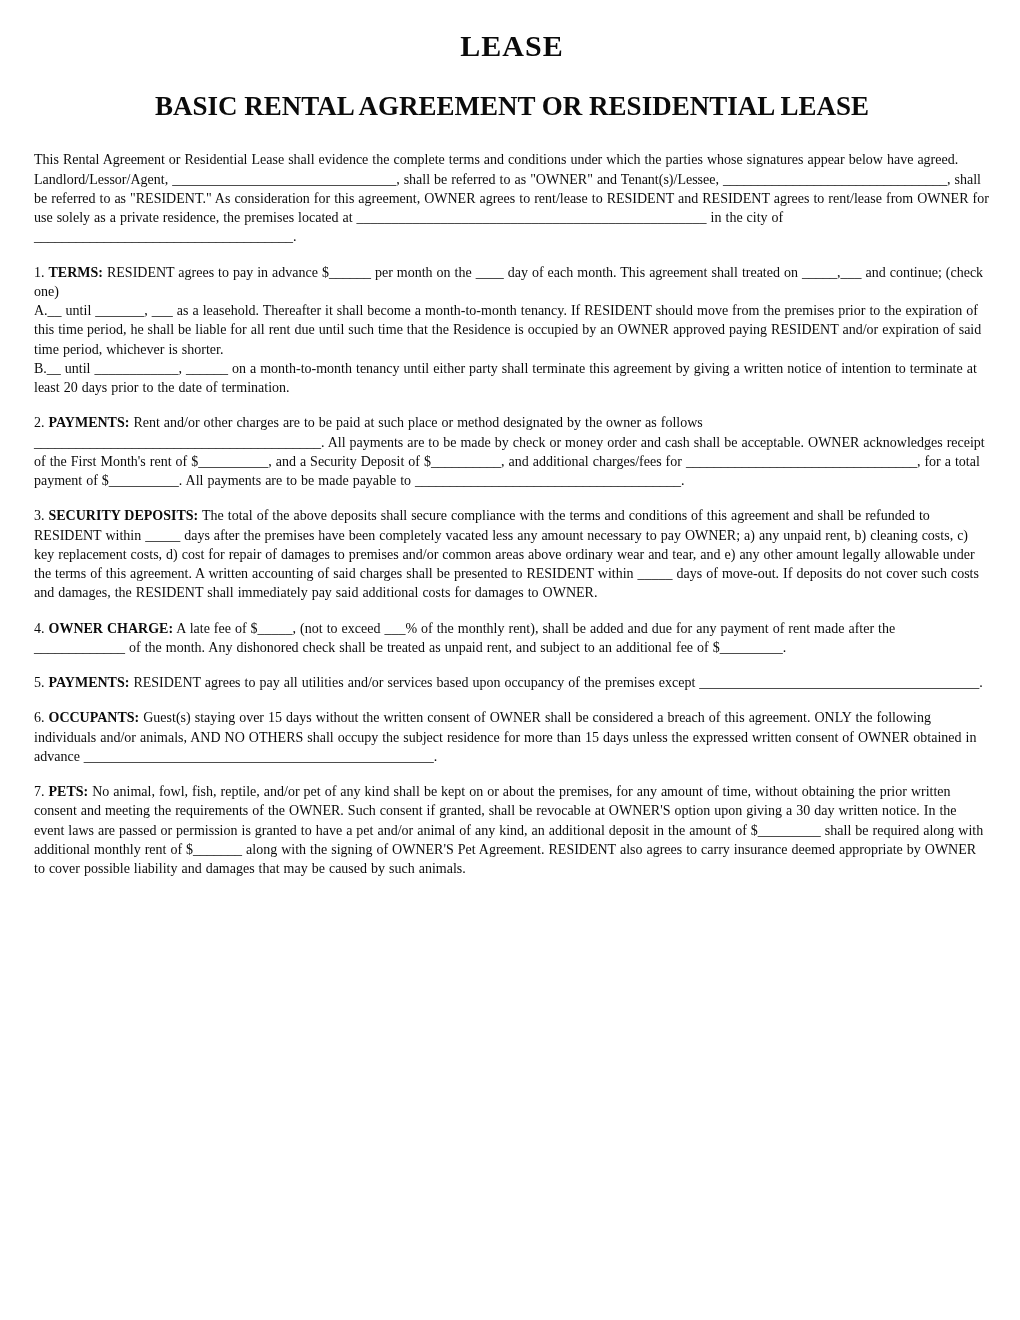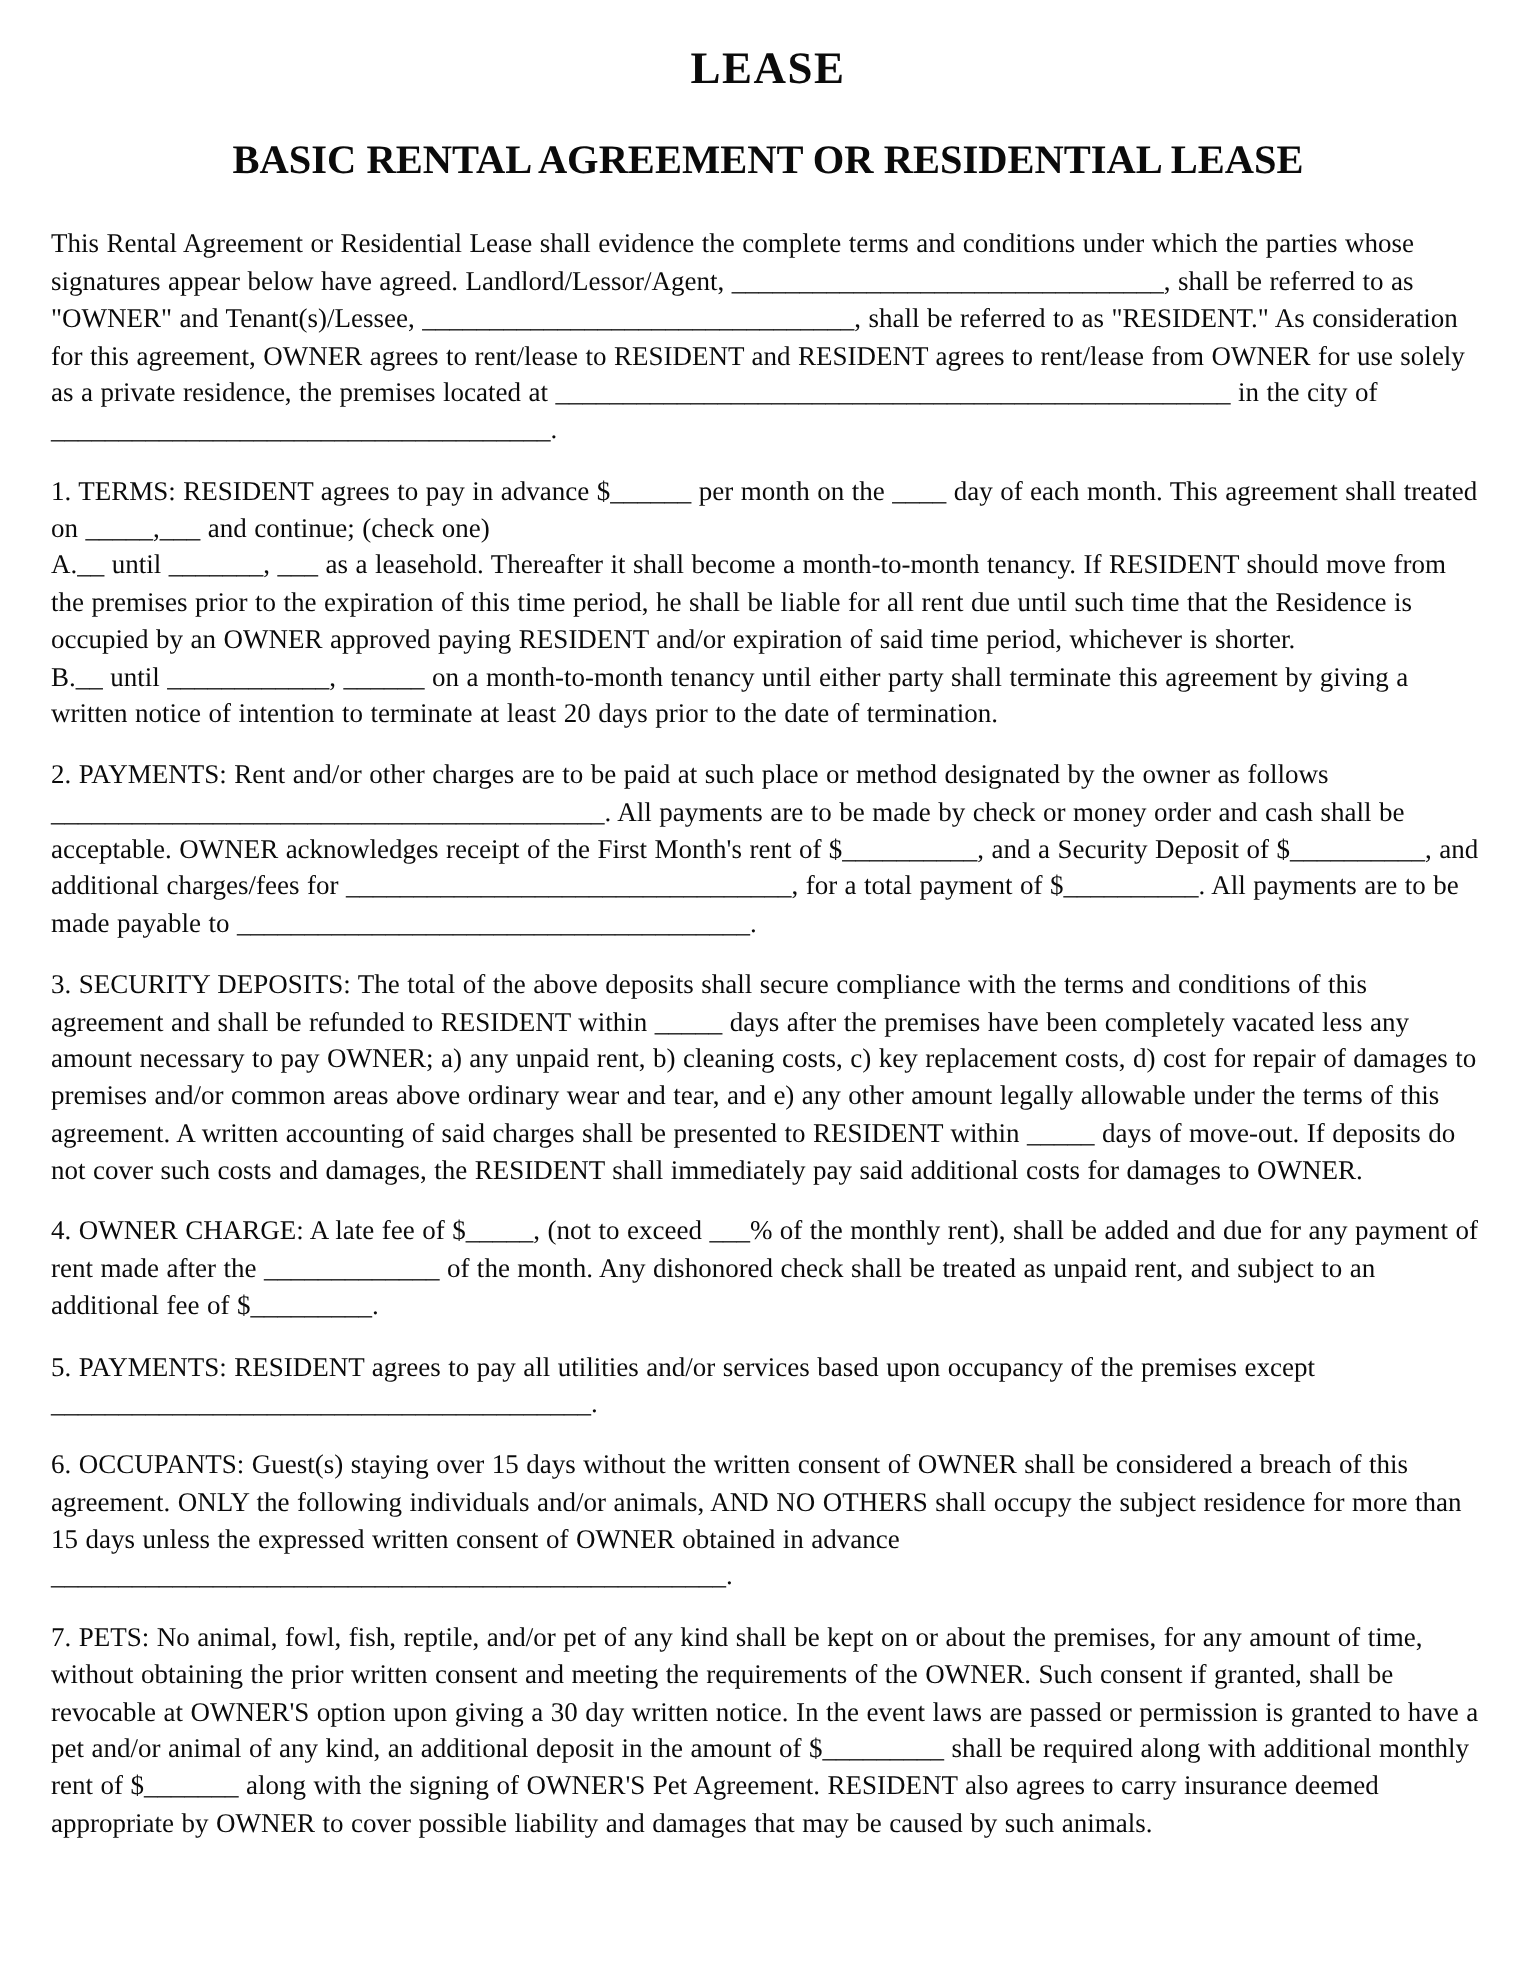--- a/index.html
+++ b/index.html
@@ -26,30 +26,30 @@
     line-height: 1.2;
   }
   .doc-subtitle {
     text-align: center;
     font-size: 27px;
     font-weight: bold;
     margin: 0 0 28px 0;
     line-height: 1.2;
   }
   .para {
-    font-size: 18px;
+    font-size: 14px;
     line-height: 1.375;
     margin: 0 0 16px 0;
     word-spacing: 0.5px;
   }
   .sec-num {
     font-weight: normal;
   }
   .sec-head {
-    font-weight: normal;
+    font-weight: bold;
   }
   .clause {
     
   }
 </style>
 </head>
 <body>
 
 <div class="page">
 

